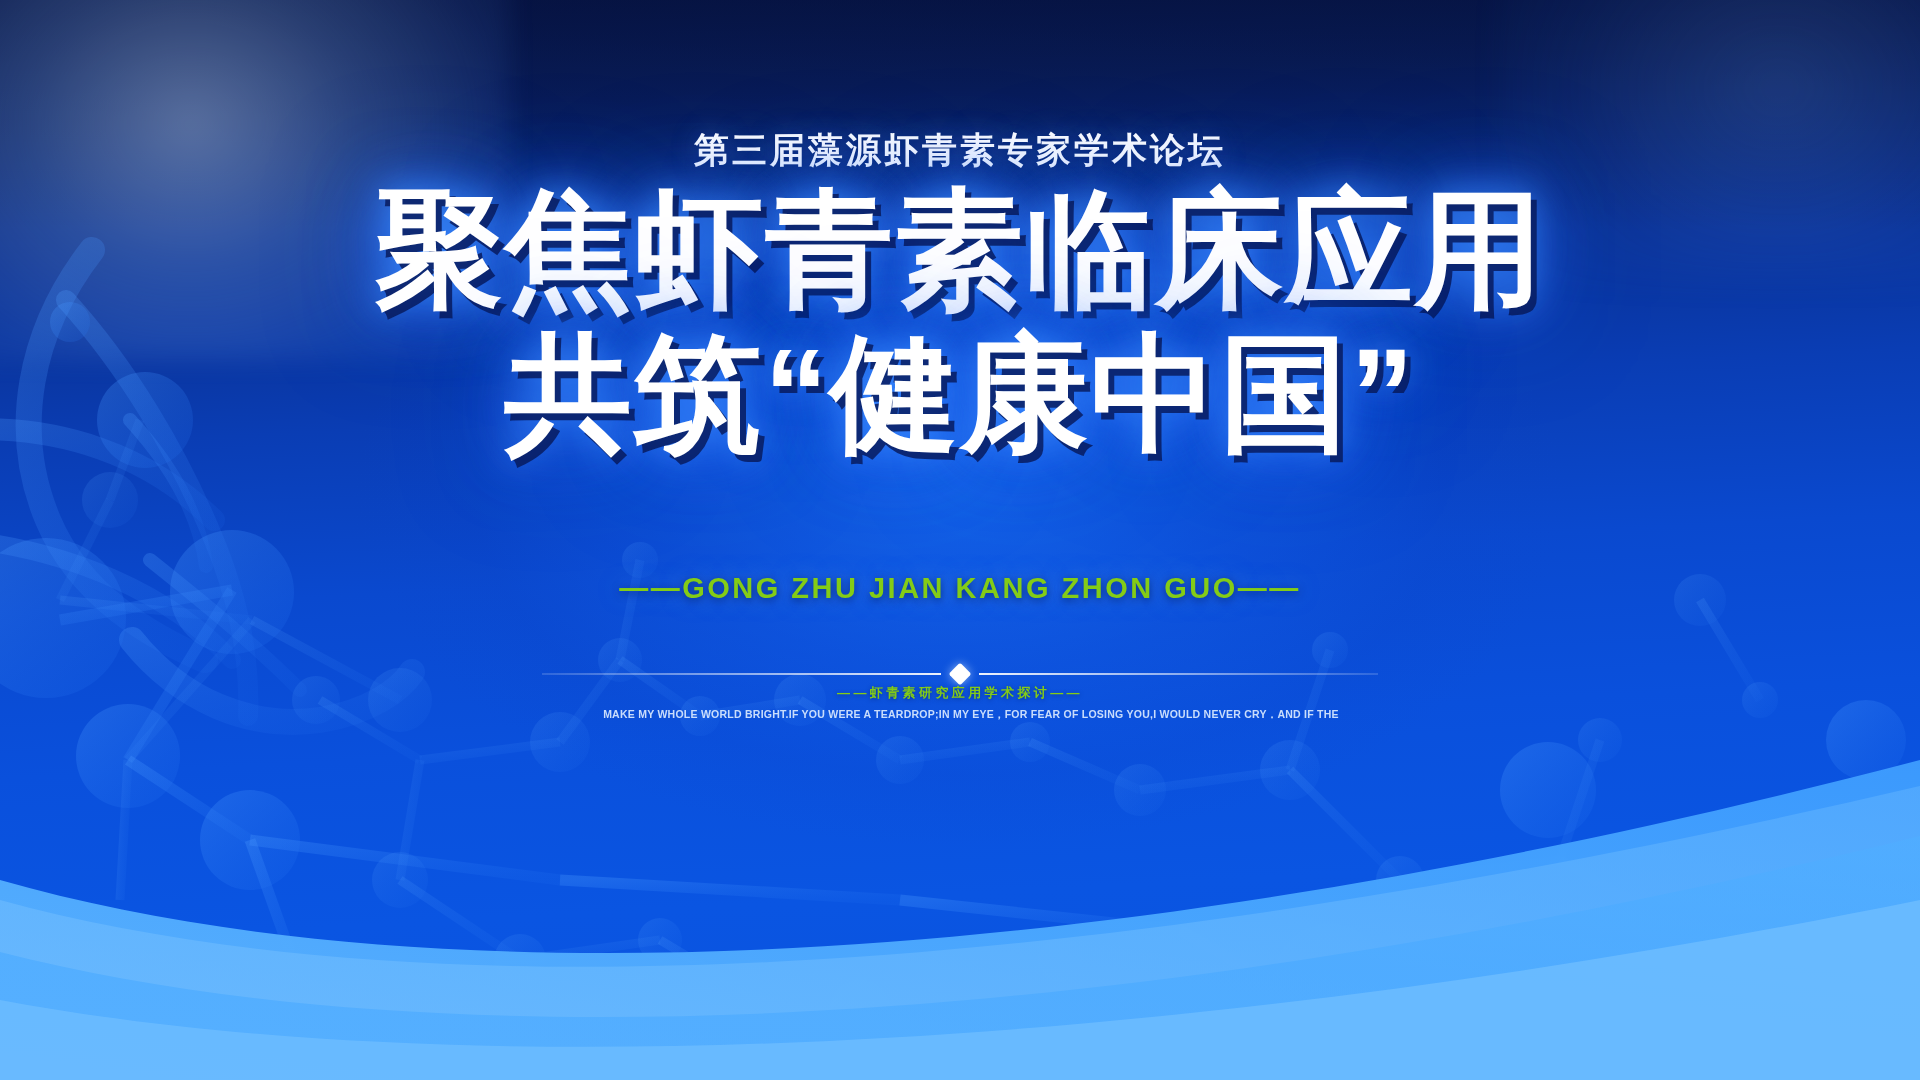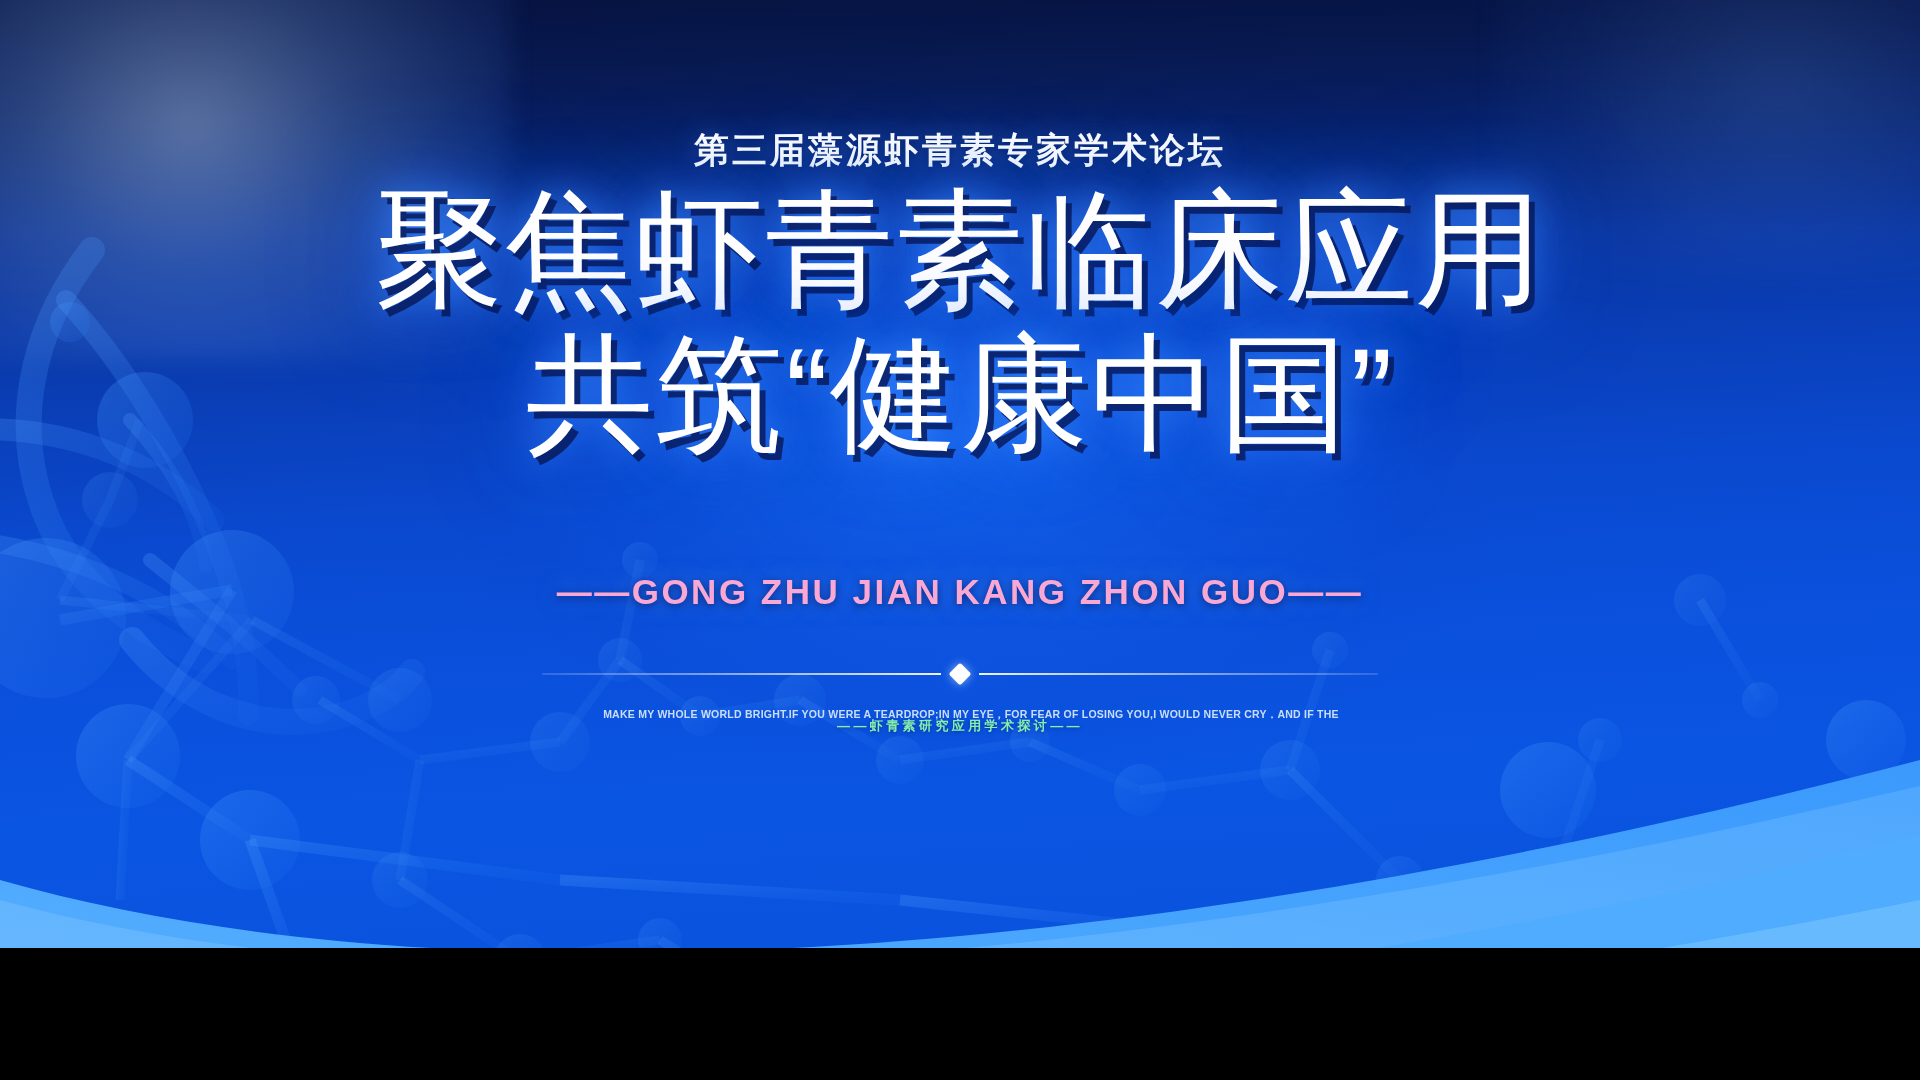--- a/index.html
+++ b/index.html
@@ -1,21 +1,21 @@
 <!DOCTYPE html>
 <html lang="zh"><head>
 <meta charset="utf-8">
 <title>Poster</title>
 <style>
   html,body{margin:0;padding:0;background:#000;}
   body{width:1920px;height:1080px;overflow:hidden;
        font-family:"Liberation Sans","DejaVu Sans",sans-serif;}
 
   
-  .stage{position:relative;width:1920px;height:948px;overflow:hidden;
+  .stage{position:relative;width:1920px;height:1080px;overflow:hidden;
          background:#0b46c8;}
 
   
   .bg-base{position:absolute;inset:0;
       background:
         linear-gradient(177deg,
            #081a54 0%,
            #0a2369 11%,
            #0a2f8e 24%,
            #0a3db4 38%,
@@ -57,53 +57,53 @@
   .decor{position:absolute;inset:0;width:1920px;height:1080px;}
 
   
   .content{position:absolute;inset:0;}
 
   .kicker{position:absolute;left:0;right:0;top:127px;text-align:center;
       color:#ffffff;font-size:35px;font-weight:700;letter-spacing:3px;
       text-shadow:0 2px 10px rgba(0,30,110,.85), 0 0 26px rgba(90,160,255,.45);}
 
   .title-wrap{position:absolute;left:0;right:0;top:186px;text-align:center;}
-  .title-line{position:relative;color:#ffffff;font-weight:400;line-height:1.0;
+  .title-line{position:relative;color:#ffffff;font-weight:700;line-height:1.0;
       letter-spacing:2px;white-space:nowrap;}
   .t1{font-size:128px;
       text-shadow:
         6px 7px 0 rgba(6,22,86,.80),
         0 0 34px rgba(60,140,255,.95),
         0 0 70px rgba(35,110,255,.85),
         0 0 110px rgba(25,95,245,.55);}
   .t2{font-size:128px;margin-top:16px;
       text-shadow:
         6px 7px 0 rgba(6,22,86,.80),
         0 0 34px rgba(60,140,255,.95),
         0 0 70px rgba(35,110,255,.85),
         0 0 110px rgba(25,95,245,.55);}
 
   .pinyin{position:absolute;left:0;right:0;top:572px;text-align:center;
-      color:#f9a8d4;font-size:35px;font-weight:700;letter-spacing:2.5px;
+      color:#84cc16;font-size:29px;font-weight:700;letter-spacing:2.5px;
       text-shadow:0 2px 8px rgba(0,28,100,.8),0 0 22px rgba(95,165,255,.5);}
 
   
   .divider{position:absolute;left:50%;top:664px;transform:translateX(-50%);
       width:836px;height:20px;display:flex;align-items:center;justify-content:center;}
   .divider .bar{flex:1 1 auto;height:2px;
       background:linear-gradient(to right,rgba(255,255,255,.15),rgba(255,255,255,.92));}
   .divider .bar.right{
       background:linear-gradient(to left,rgba(255,255,255,.15),rgba(255,255,255,.92));}
   .divider .dia{width:16px;height:16px;margin:0 11px;background:#ffffff;
       transform:rotate(45deg);border-radius:2px;flex:0 0 auto;
       box-shadow:0 0 10px rgba(190,220,255,.7);}
 
   .tagline{position:absolute;left:0;right:0;top:684px;text-align:center;
-      color:#86efac;font-size:13px;font-weight:700;letter-spacing:3.4px;
-      text-shadow:0 1px 4px rgba(0,30,110,.6);margin-top:33px;}
+      color:#84cc16;font-size:13px;font-weight:700;letter-spacing:3.4px;
+      text-shadow:0 1px 4px rgba(0,30,110,.6);}
 
   .fineprint{position:absolute;left:0;right:0;top:707px;text-align:center;
       color:rgba(222,236,255,.90);font-size:10.5px;font-weight:600;
       letter-spacing:.25px;line-height:14px;margin-left:22px;}
   .fineprint div{white-space:nowrap;}
 </style>
 </head>
 <body>
 
 <div class="stage">

